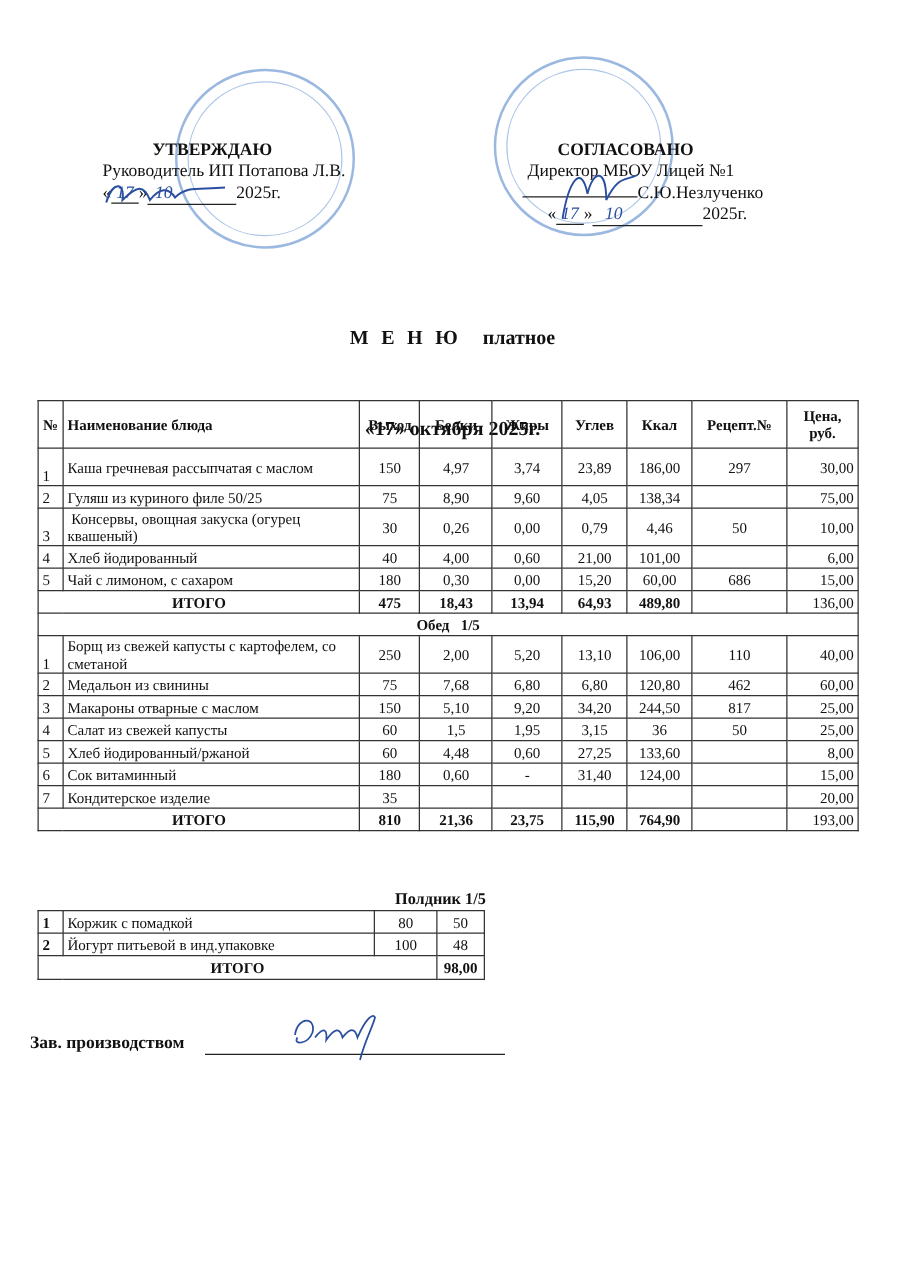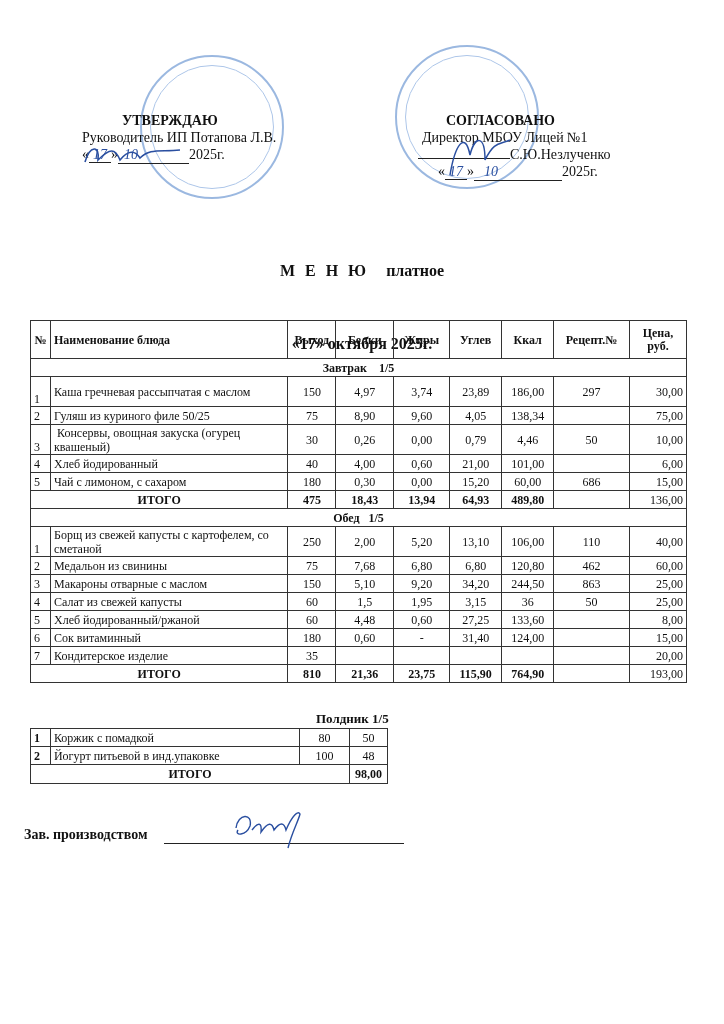--- a/index.html
+++ b/index.html
@@ -87,23 +87,20 @@
     <th style="text-align:left;margin-left:36px;">Наименование блюда</th>
     <th class="c">Выход</th>
     <th class="c">Белки</th>
     <th class="c">Жиры</th>
     <th class="c">Углев</th>
     <th class="c">Ккал</th>
     <th class="c">Рецепт.№</th>
     <th class="c" style="line-height:13px;font-family:Liberation Serif, serif;">Цена, руб.</th>
   </tr>
 
-  <tr class="section">
-    <td colspan="9" style="white-space:pre;">Завтрак    1/5</td>
-  </tr>
   <tr style="height:30px;">
     <td class="num-cell">1</td>
     <td>Каша гречневая рассыпчатая с маслом</td>
     <td class="c">150</td>
     <td class="c">4,97</td>
     <td class="c">3,74</td>
     <td class="c">23,89</td>
     <td class="c">186,00</td>
     <td class="c">297</td>
     <td class="r">30,00</td>
@@ -189,21 +186,21 @@
     <td class="r">60,00</td>
   </tr>
   <tr>
     <td>3</td>
     <td>Макароны отварные с маслом</td>
     <td class="c">150</td>
     <td class="c">5,10</td>
     <td class="c">9,20</td>
     <td class="c">34,20</td>
     <td class="c">244,50</td>
-    <td class="c">863</td>
+    <td class="c">817</td>
     <td class="r">25,00</td>
   </tr>
   <tr>
     <td>4</td>
     <td>Салат из свежей капусты</td>
     <td class="c">60</td>
     <td class="c">1,5</td>
     <td class="c">1,95</td>
     <td class="c">3,15</td>
     <td class="c">36</td>

